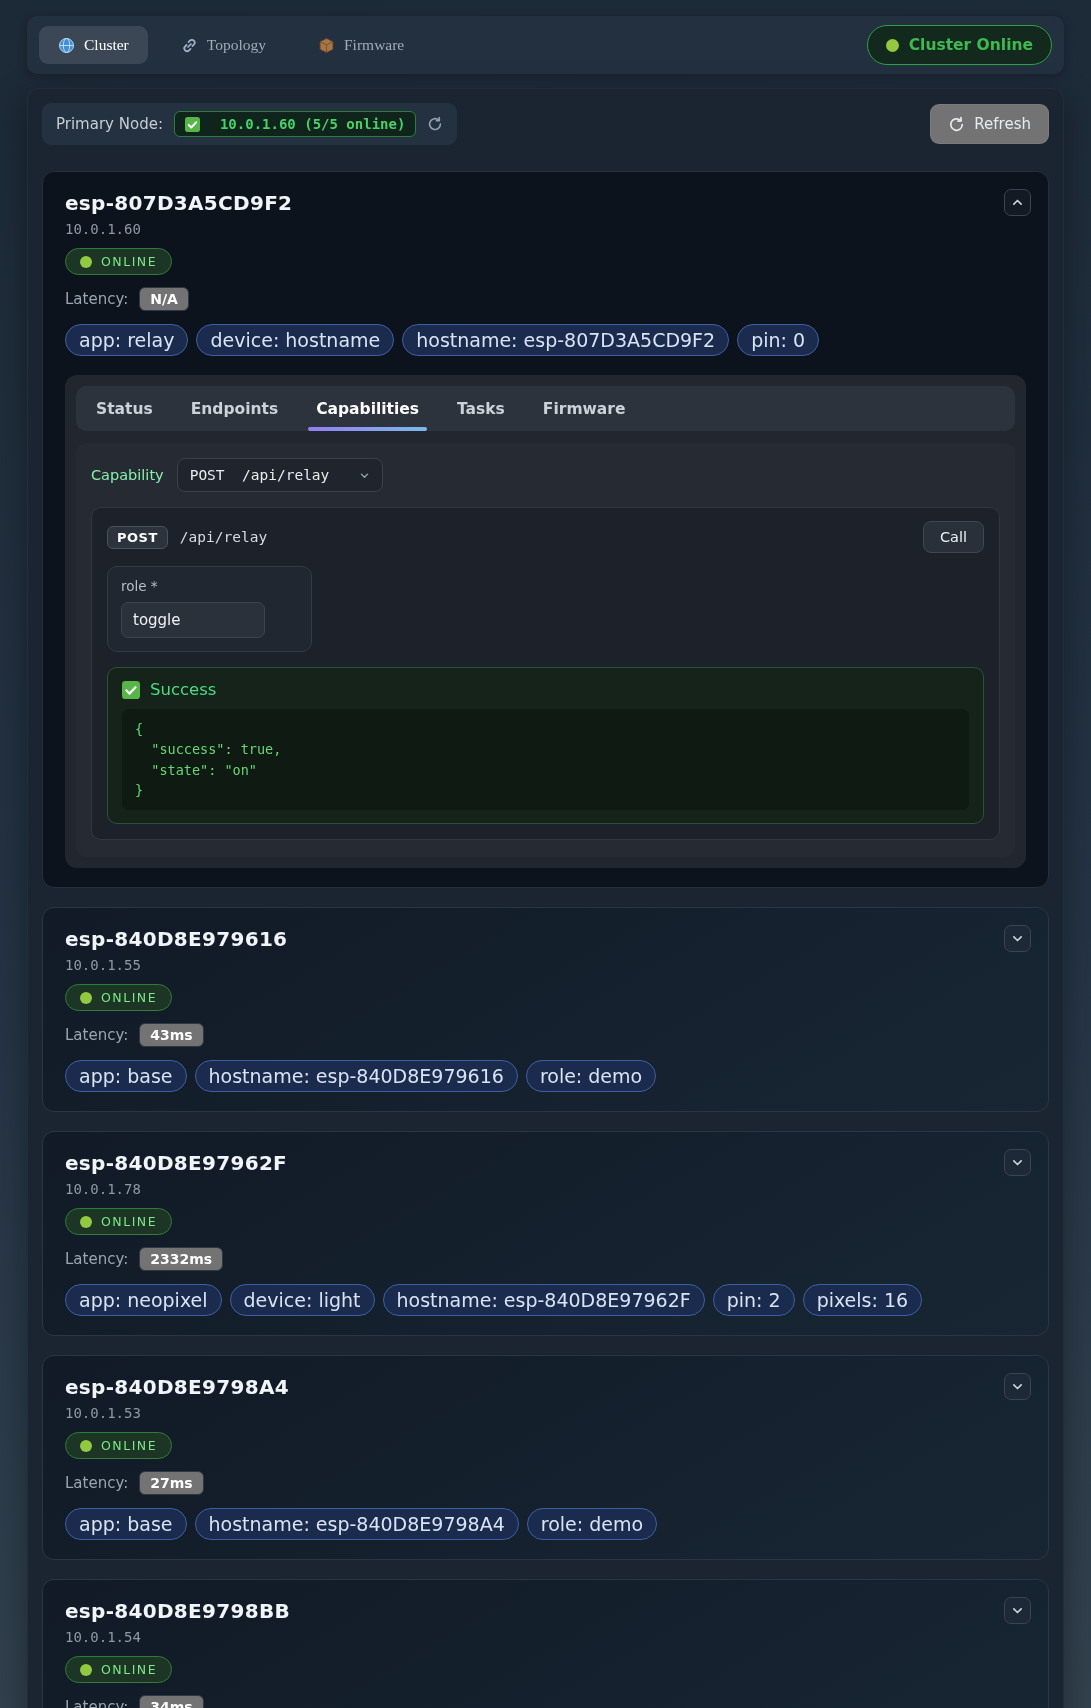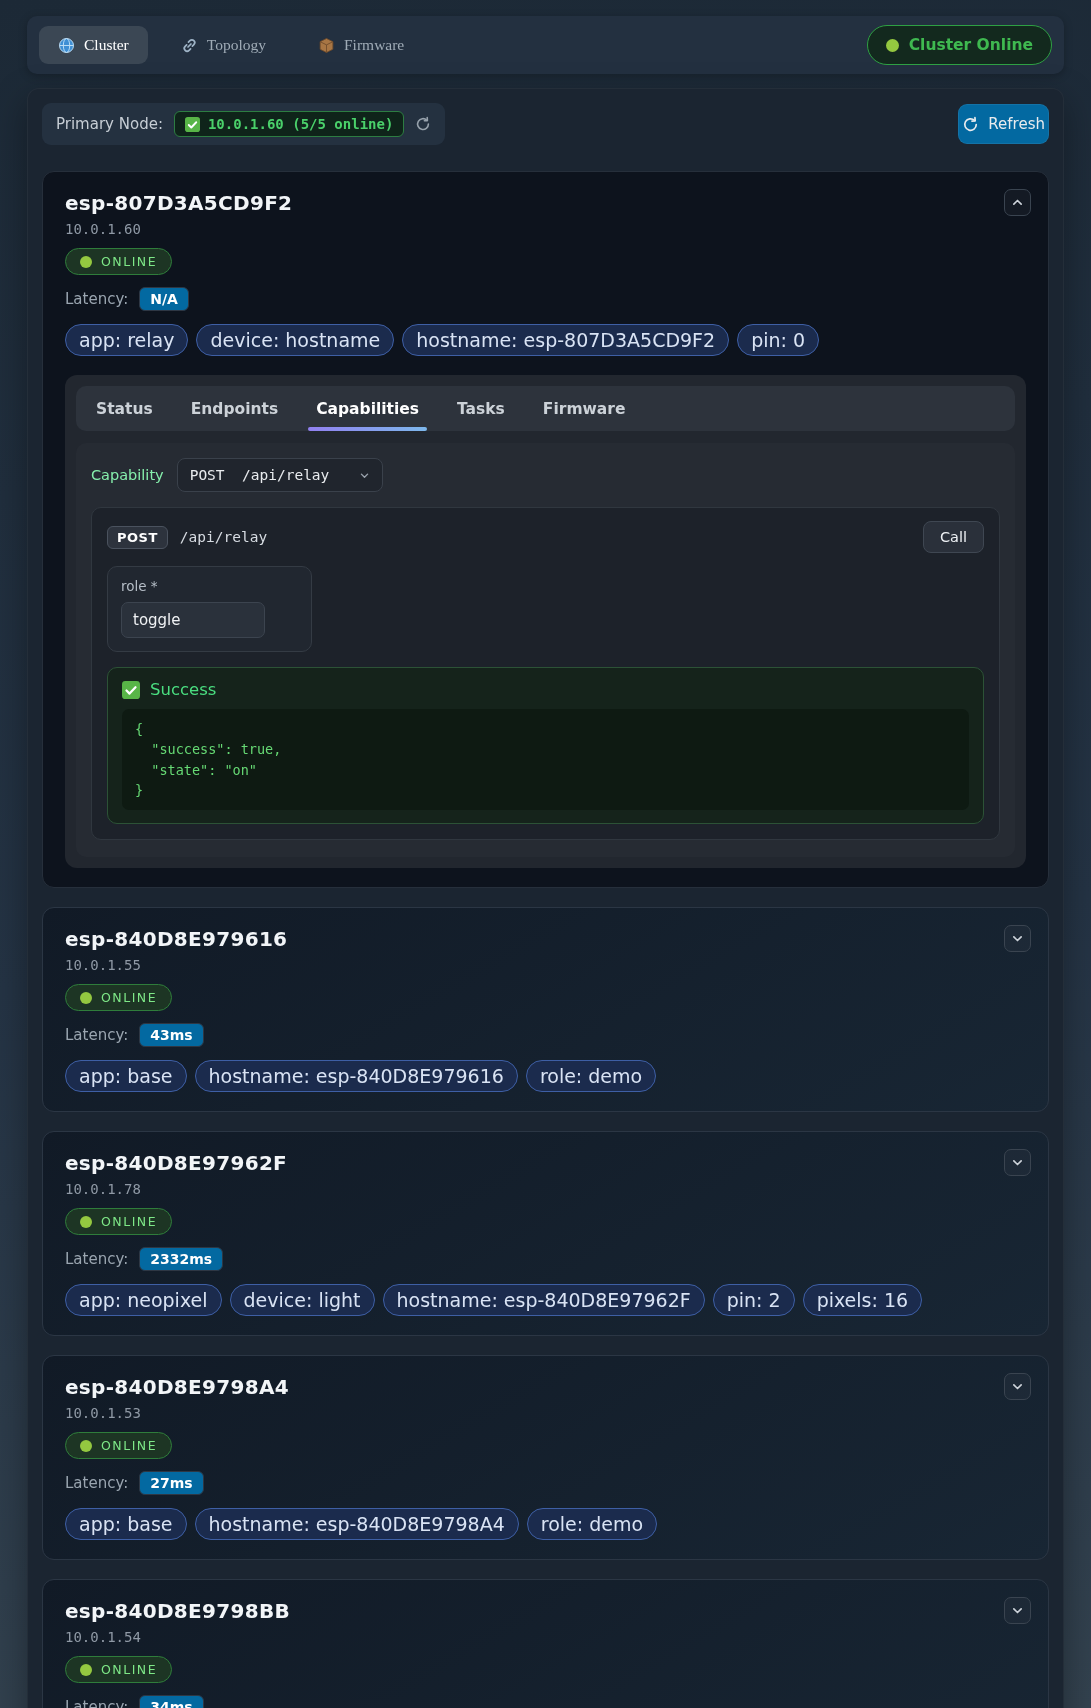--- a/index.html
+++ b/index.html
@@ -41,49 +41,49 @@
     border:1px solid rgba(255,255,255,.045);
     box-shadow:0 12px 34px rgba(0,0,0,.35);
   }
   .primary-row { display:flex; align-items:center; justify-content:space-between; margin-bottom:26px; }
   .primary-group {
     display:flex; align-items:center; gap:11px;
     background:#243140; border-radius:9px; padding:8px 14px;
   }
   .primary-label { color:#c6cdd4; font-size:15px; }
   .primary-badge {
-    display:flex; align-items:center; gap:8px;
+    display:flex; align-items:center; gap:20px;
     background:#0f241a; border:1px solid #2d7d42; border-radius:6px;
     padding:4px 10px; color:#4ad06a; font-weight:bold; font-size:14px;
   }
   .icon-refresh-small { color:#97a2ac; display:flex; cursor:pointer; background:none; border:none; }
   .refresh-btn {
     display:flex; align-items:center; gap:9px;
-    background:#0369a1; border:1px solid rgba(255,255,255,.07); border-radius:9px;
-    padding:10px 3px; color:#e8ebee; font-size:15px; cursor:pointer; font-family:inherit;
+    background:#737373; border:1px solid rgba(255,255,255,.07); border-radius:9px;
+    padding:10px 17px; color:#e8ebee; font-size:15px; cursor:pointer; font-family:inherit;
   }
 
   
   .node-list { display:flex; flex-direction:column; gap:19px; }
   .node-card { position:relative; border-radius:12px; padding:19px 22px; border:1px solid #2b3644; }
   .node-card.expanded { background:#0d131d; border-color:#262f3b; }
   .node-card.collapsed { background:linear-gradient(150deg,#111a26 0%,#182634 100%); }
   .node-title { font-size:20px; font-weight:bold; color:#f2f5f8; letter-spacing:.3px; }
   .node-ip { margin-top:6px; font-size:14px; color:#8f99a5; }
   .online-badge {
     margin-top:11px; display:inline-flex; align-items:center; gap:9px;
     padding:5px 14px; border-radius:15px;
     background:#1d3524; border:1.5px solid #2f7d3b;
     color:#7ee787; font-size:12.5px; letter-spacing:1.5px; font-weight:500;
   }
   .online-dot { width:12px; height:12px; border-radius:50%; background:var(--dot-green); }
   .latency-row { margin-top:12px; display:flex; align-items:center; gap:11px; }
   .latency-label { color:#9aa5b0; font-size:15px; }
   .latency-value {
-    background:#0369a1; border:1px solid #2e3744; border-radius:6px;
+    background:#737373; border:1px solid #2e3744; border-radius:6px;
     padding:3px 10px; font-weight:bold; font-size:14px; color:#fff;
   }
   .tag-list { margin-top:13px; display:flex; flex-wrap:wrap; gap:8px; }
   .tag {
     background:var(--tag-bg); border:1px solid var(--tag-border); border-radius:999px;
     padding:4px 13px; font-size:19px; color:#d9e3f4;
   }
   .expand-btn {
     position:absolute; top:17px; right:17px; width:27px; height:27px;
     border-radius:7px; background:rgba(255,255,255,.03); border:1px solid #3a4450;

